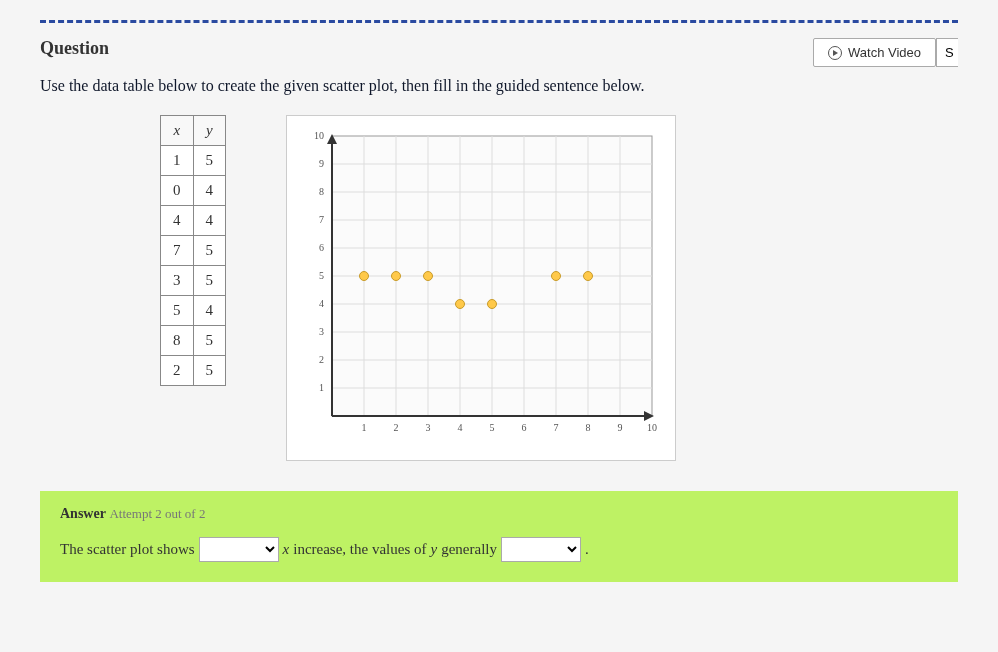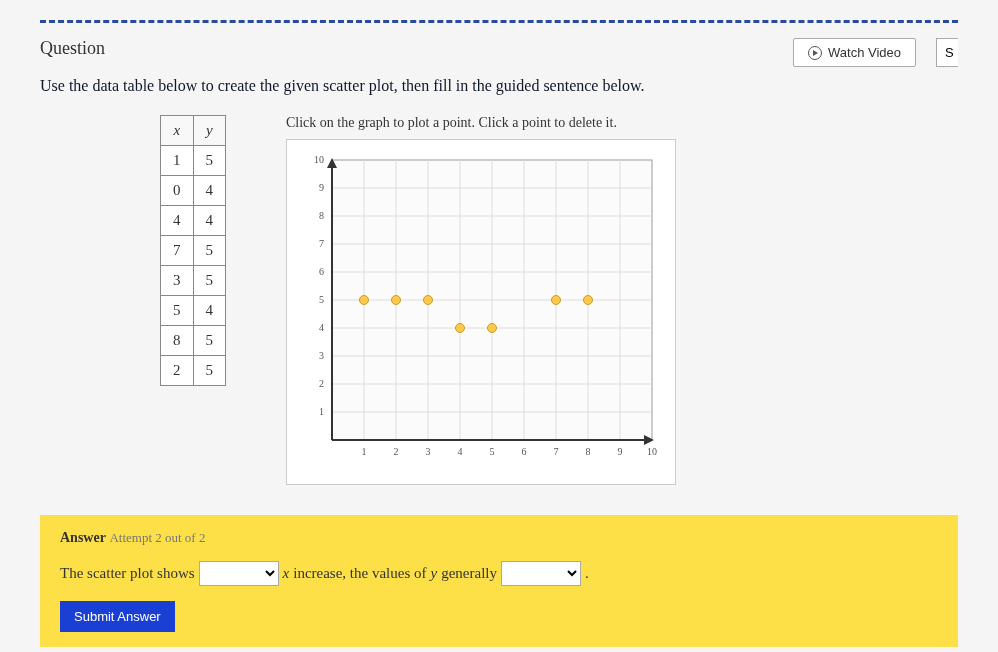--- a/index.html
+++ b/index.html
@@ -15,27 +15,27 @@
   margin-bottom: 15px;
   height: 0;
 }
 .header-row {
   display: flex;
   justify-content: space-between;
   align-items: flex-start;
   margin-bottom: 10px;
 }
 .question-label {
-  font-weight: normal;
+  font-weight: bold;
   font-size: 18px;
   color: #333;
 }
 .right-buttons {
   display: flex;
-  gap: 20px;
+  gap: 0;
   padding-left: 32px;
 }
 .watch-video-btn {
   background: #fff;
   border: 1px solid #aaa;
   padding: 6px 14px;
   font-size: 13px;
   cursor: pointer;
   display: flex;
   align-items: center;
@@ -106,34 +106,34 @@
   text-align: left;
 }
 .graph-container {
   background: #fff;
   border: 1px solid #ccc;
   padding: 10px;
   width: 390px;
 }
 .answer-section {
   margin-top: 30px;
-  background: #fde047;
+  background: #bef264;
   padding: 15px 20px;
 }
 .answer-header {
   font-size: 14px;
   color: #333;
   margin-bottom: 15px;
 }
 .answer-header .bold { font-weight: bold; }
 .answer-header .light { color: #777; font-size: 13px; }
 .sentence-row {
   font-size: 15px;
   color: #333;
-  margin-bottom: 15px;
+  margin-bottom: 5px;
   display: flex;
   align-items: center;
   flex-wrap: wrap;
   gap: 4px;
 }
 .sentence-row select {
   padding: 3px 6px;
   font-size: 13px;
   border: 1px solid #aaa;
   background: #fff;
@@ -206,21 +206,20 @@
           <td>5</td>
         </tr>
         <tr>
           <td>2</td>
           <td>5</td>
         </tr>
       </tbody>
   </table>
 
   <div class="graph-section">
-    <div class="graph-instruction">Click on the graph to plot a point. Click a point to delete it.</div>
     <div class="graph-container">
       <svg id="scatter-svg" width="370" height="320">
           <rect x="35" y="10" width="320" height="280" fill="#fbfbfb" stroke="#999" stroke-width="1"></rect>
           <line x1="67" y1="10" x2="67" y2="290" stroke="#ddd" stroke-width="1"></line>
           <line x1="35" y1="262" x2="355" y2="262" stroke="#ddd" stroke-width="1"></line>
           <line x1="99" y1="10" x2="99" y2="290" stroke="#ddd" stroke-width="1"></line>
           <line x1="35" y1="234" x2="355" y2="234" stroke="#ddd" stroke-width="1"></line>
           <line x1="131" y1="10" x2="131" y2="290" stroke="#ddd" stroke-width="1"></line>
           <line x1="35" y1="206" x2="355" y2="206" stroke="#ddd" stroke-width="1"></line>
           <line x1="163" y1="10" x2="163" y2="290" stroke="#ddd" stroke-width="1"></line>
@@ -279,14 +278,13 @@
   <div class="sentence-row">
     <span>The scatter plot shows</span>
     <select><option></option></select>
     <span class="italic-var">x</span>
     <span>increase, the values of</span>
     <span class="italic-var">y</span>
     <span>generally</span>
     <select><option></option></select>
     <span>.</span>
   </div>
-  <button class="submit-btn">Submit Answer</button>
 </div>
 
 </body></html>

